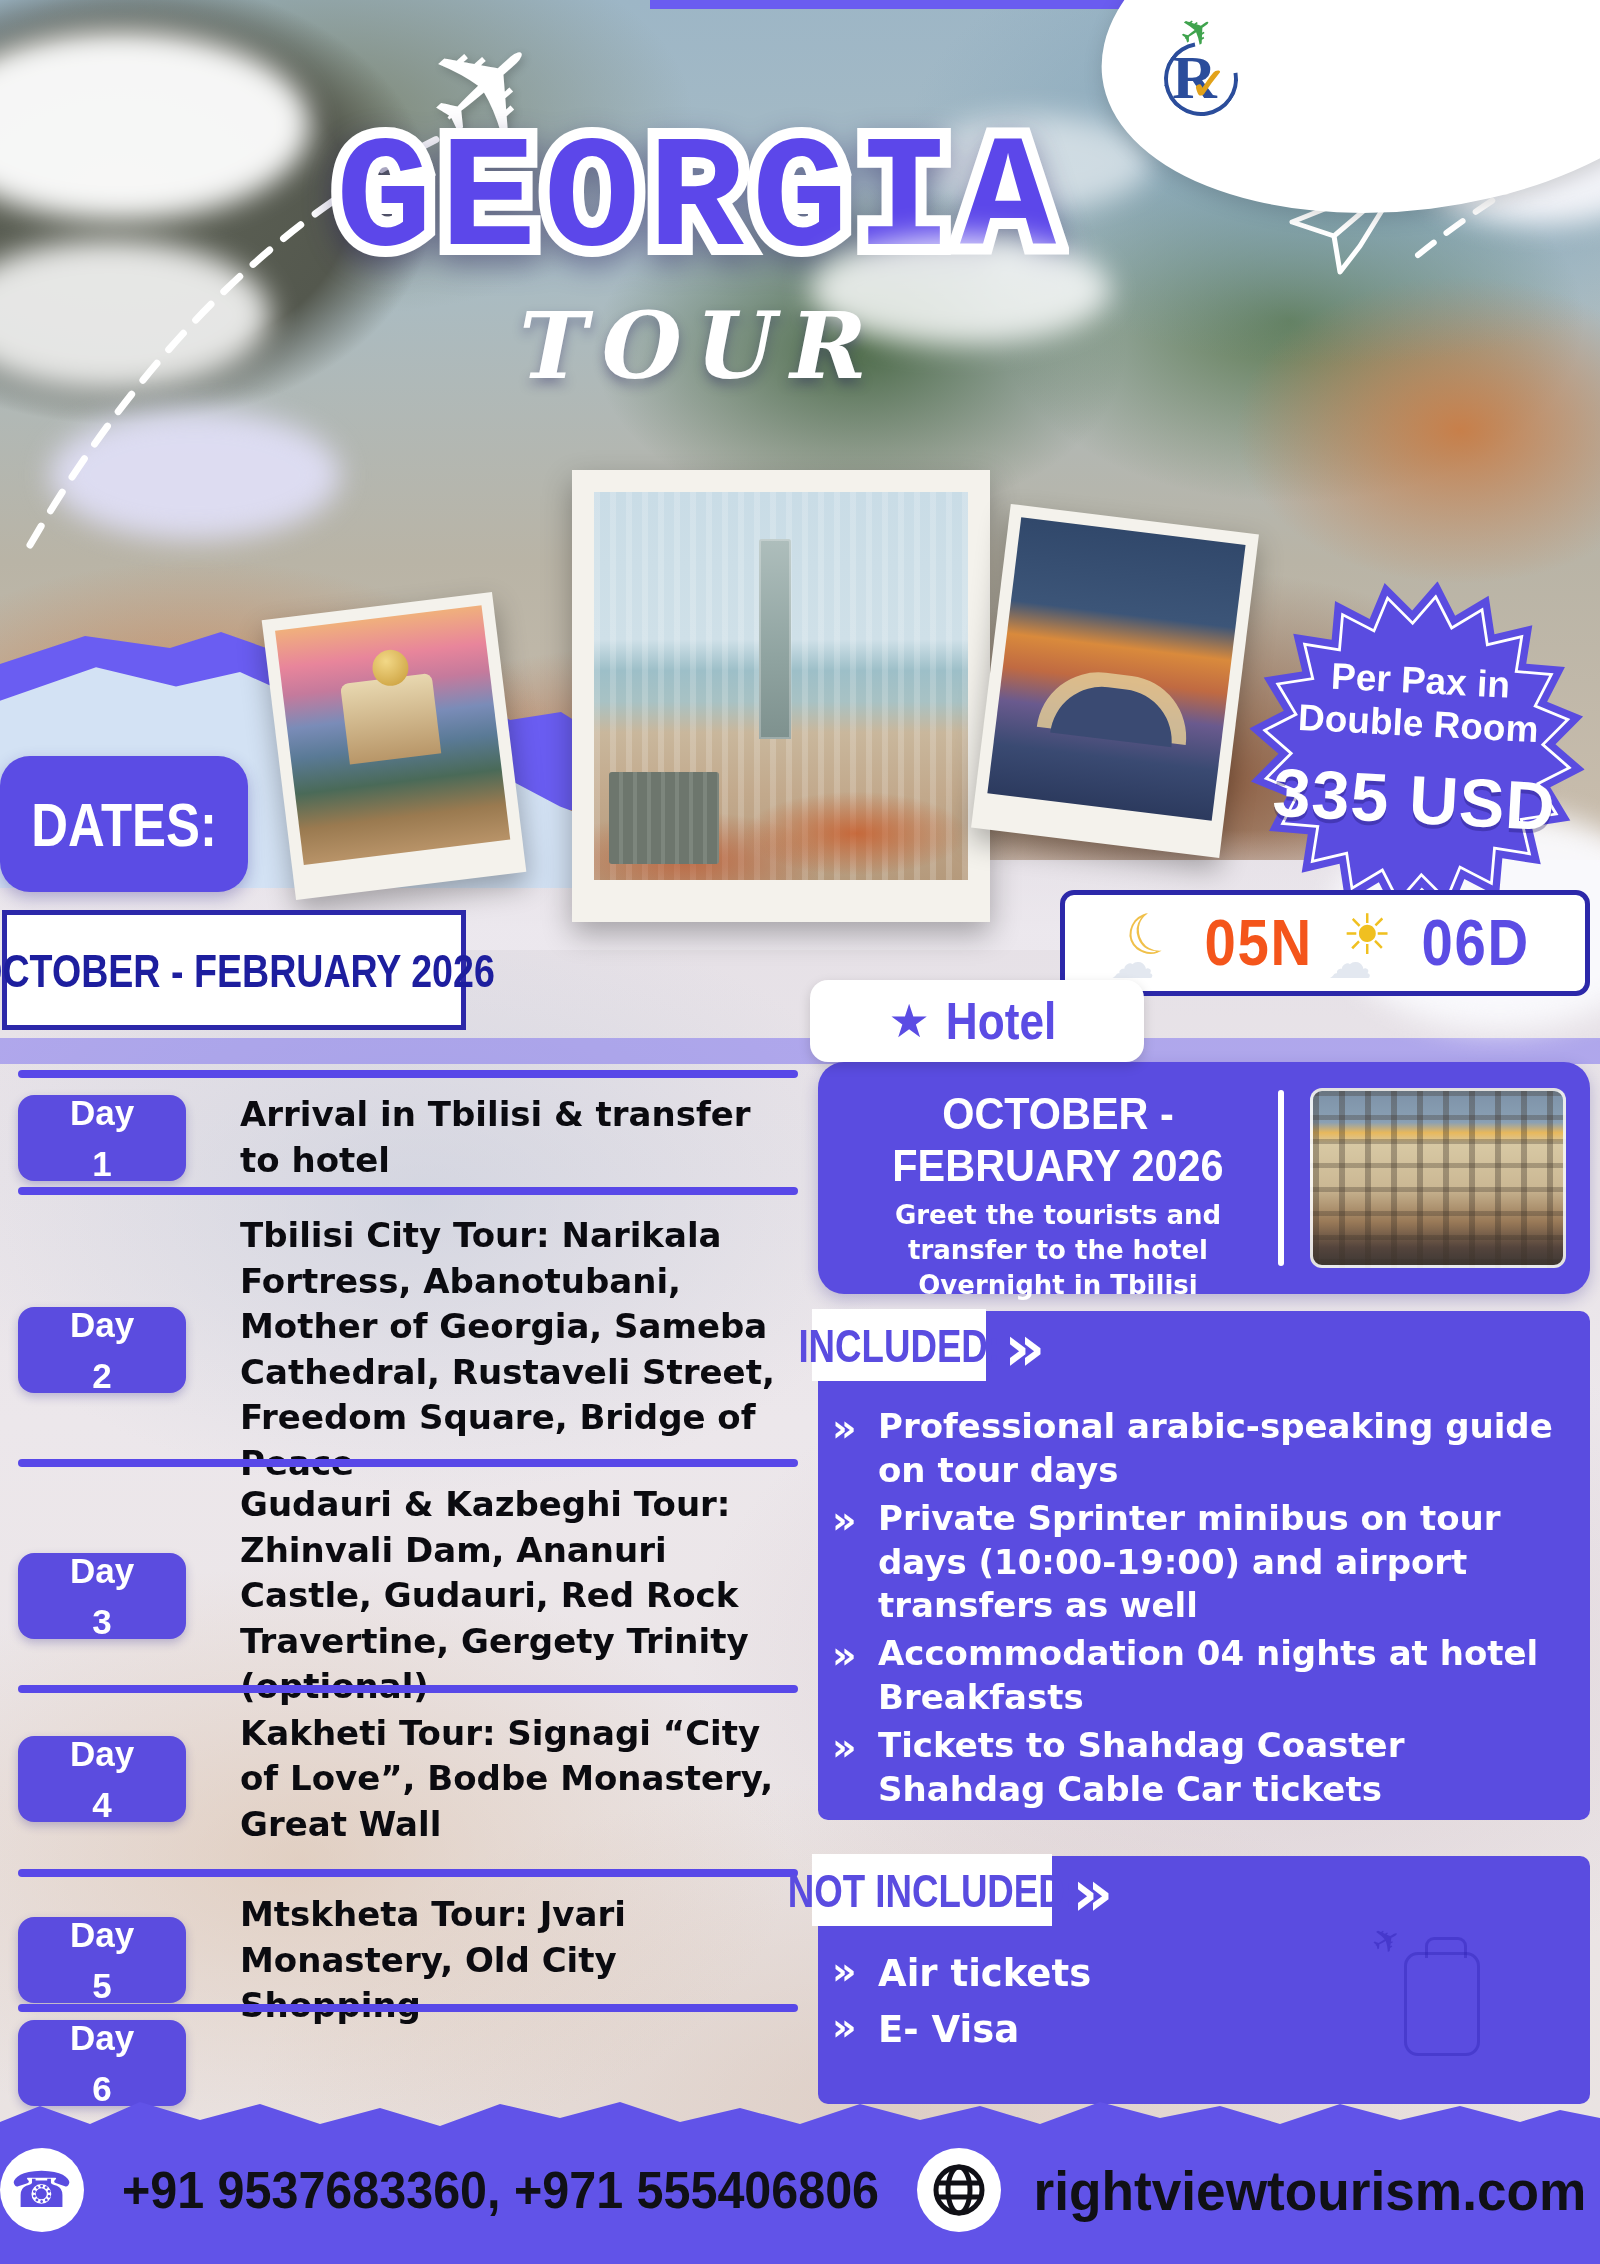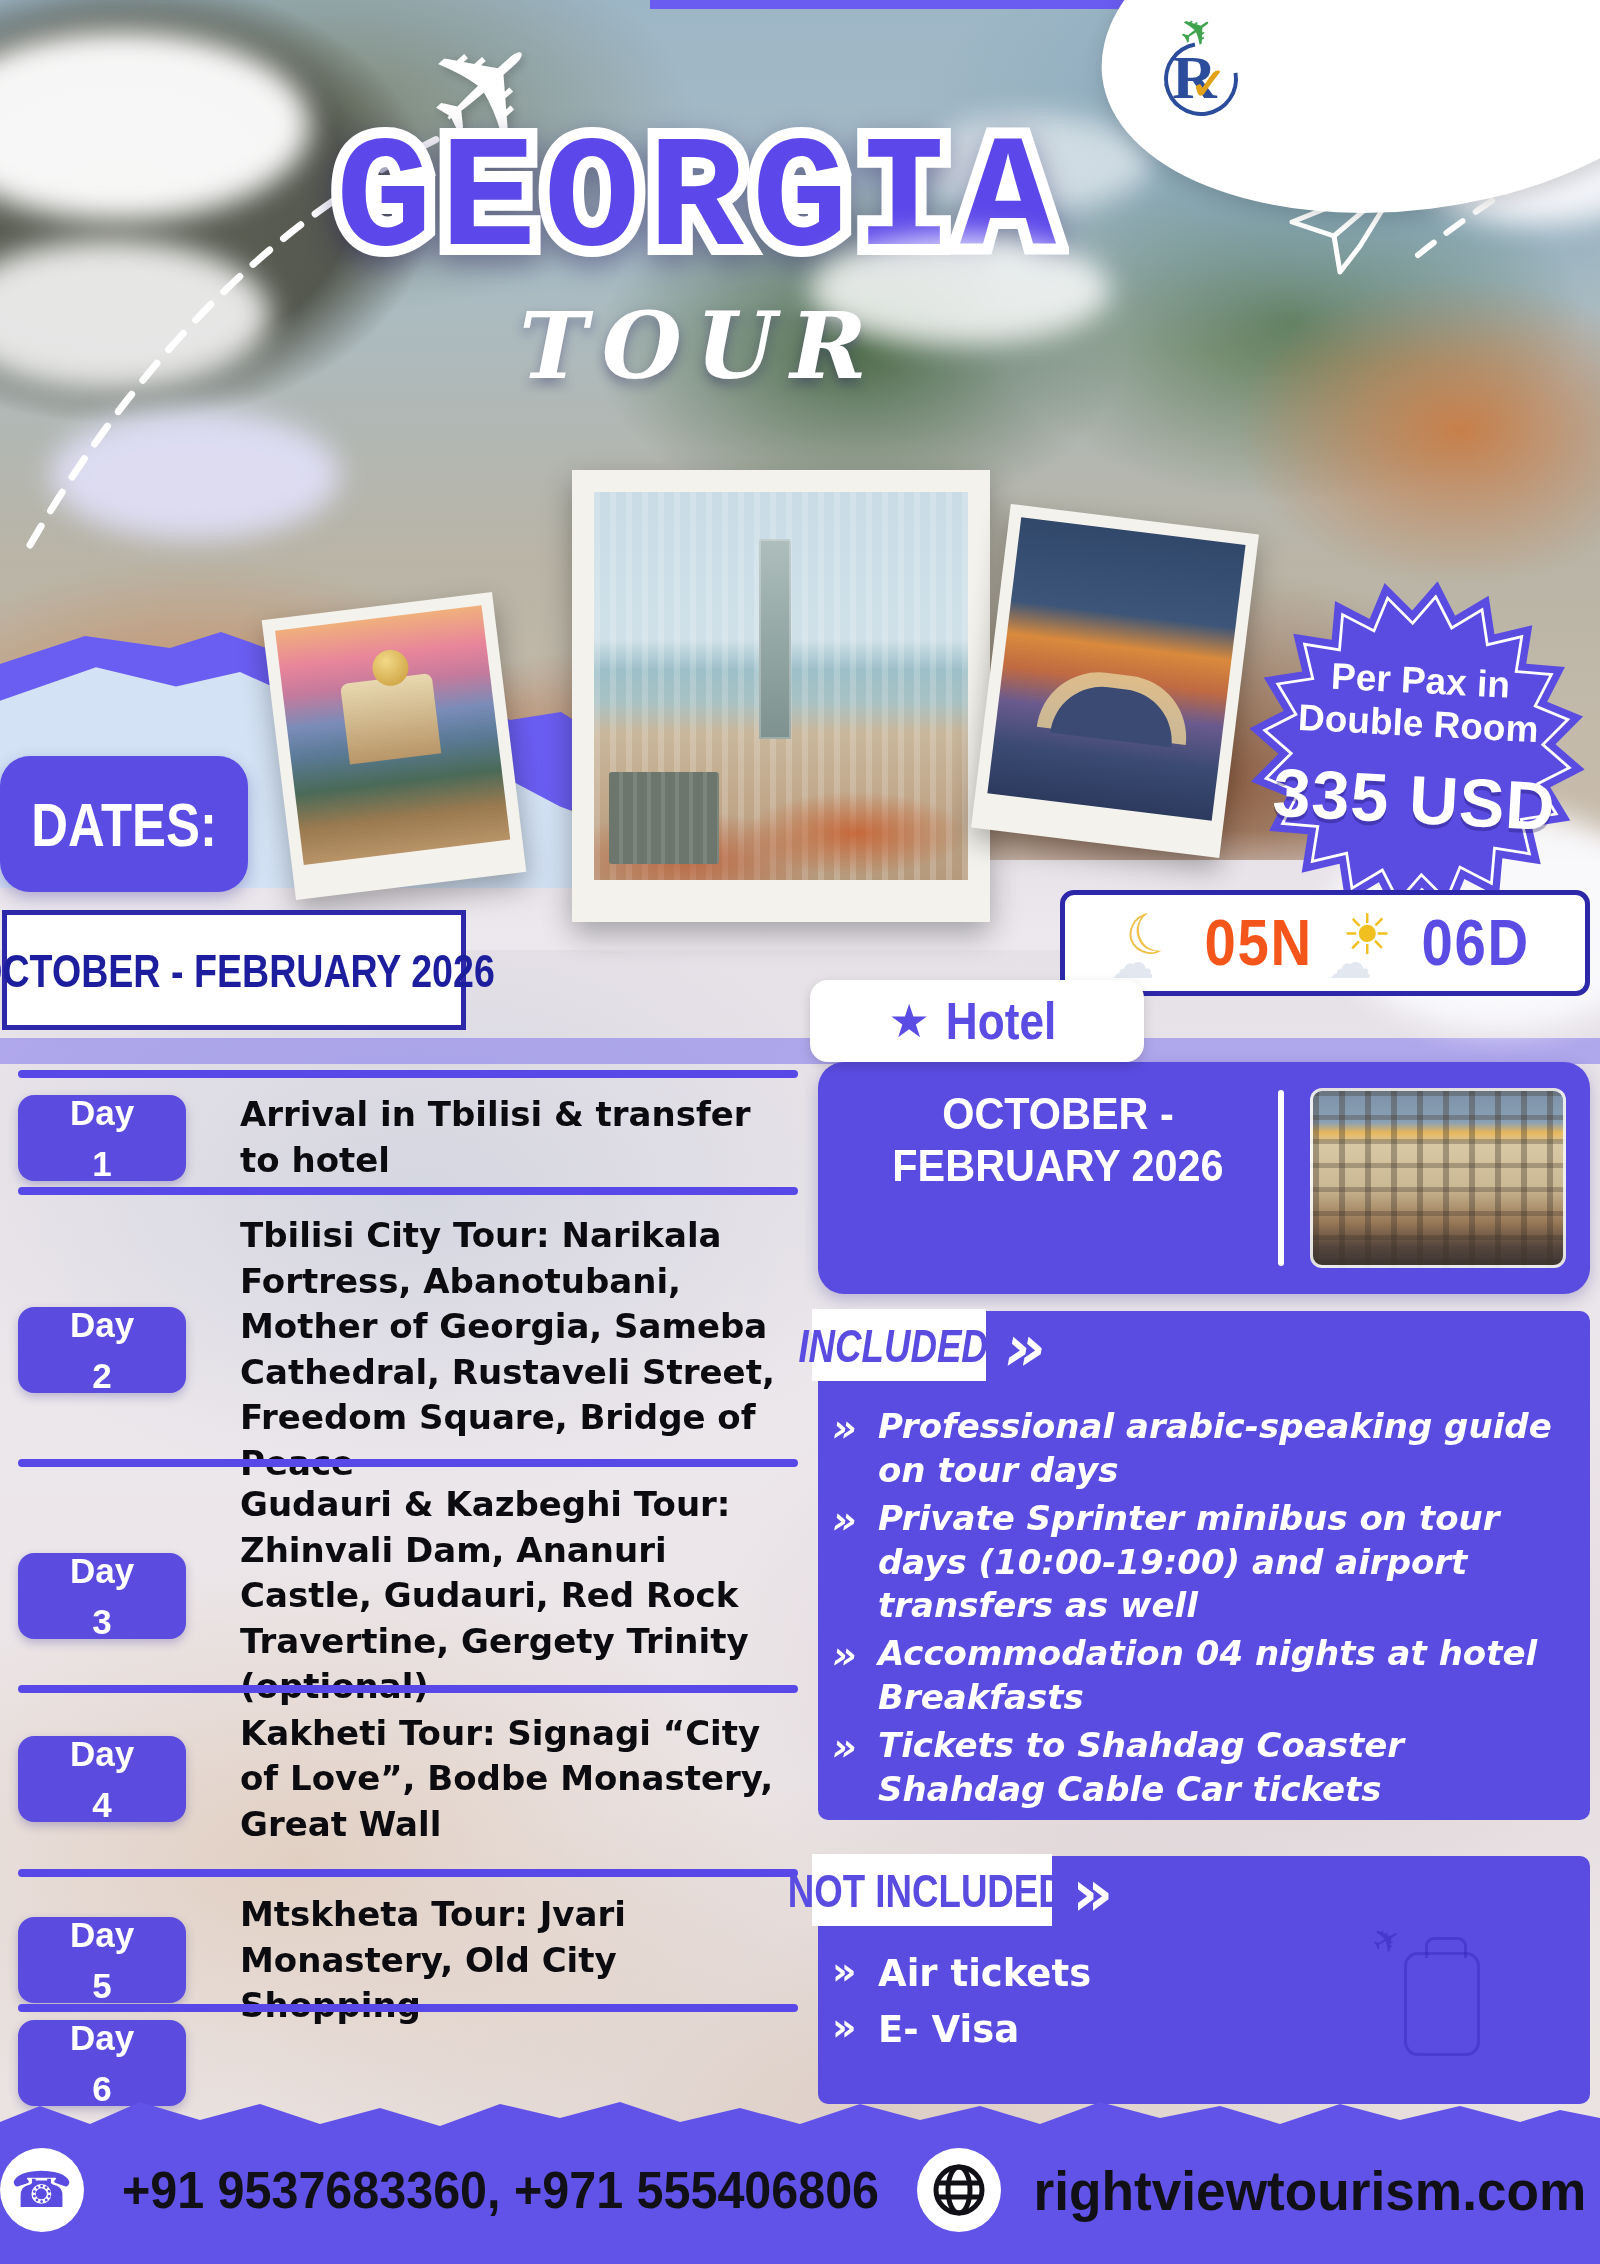--- a/index.html
+++ b/index.html
@@ -172,21 +172,21 @@
   .day-badge { flex:0 0 168px; height:86px; background:#5b4cdf; border-radius:16px; color:#fff;
     display:flex; flex-direction:column; align-items:center; justify-content:space-between; line-height:1.0;
     box-shadow:0 4px 10px rgba(40,30,140,.25); }
   .day-badge .d { font-size:35px; font-weight:900; }
   .day-badge .n { font-size:35px; font-weight:900; }
   .day-text { margin-left:54px; width:560px; font-family:"DejaVu Sans",sans-serif;
     font-size:34px; font-weight:700; color:#0b0b10; line-height:1.34; }
 
   
   .inc-card { position:absolute; left:818px; top:1311px; width:772px; height:509px; background:#5a4ce0;
-    border-radius:10px; z-index:3;font-style:italic; }
+    border-radius:10px; z-index:3; }
   .ninc-card { position:absolute; left:818px; top:1856px; width:772px; height:248px; background:#5a4ce0;
     border-radius:10px; z-index:3; }
   .sec-tag { position:absolute; left:-6px; top:-2px; height:72px; background:#fff;
     display:flex; align-items:center; justify-content:center; }
   .sec-tag span { font-size:47px; font-weight:900; color:#5a4ce0; white-space:nowrap; transform:scaleX(.78); }
   .tag-arrow { position:absolute; top:0px; font-size:64px; font-weight:900; color:#fff;
     font-family:"DejaVu Sans",sans-serif; }
   .blist { position:absolute; left:14px; right:10px; }
   .blist li { display:flex; margin-bottom:4px; list-style:none; }
   .blist .ar { flex:0 0 46px; font-size:38px; font-weight:900; color:#fff; line-height:1.25;
@@ -307,20 +307,21 @@
     </span>
     <span class="dur-d">06D</span>
   </div>
 
   <div class="hotel-tag">
     <span class="st">★</span>
     <span class="tx">Hotel</span>
   </div>
   <div class="hotel-card">
     <div class="hotel-dates">OCTOBER - FEBRUARY 2026</div>
+    <div class="hotel-desc">Greet the tourists and transfer to the hotel Overnight in Tbilisi</div>
     <div class="hotel-div"></div>
     <div class="hotel-photo"></div>
   </div>
 
   <div class="divider" style="top:1070px"></div>
   <div class="day-row" style="top:1092px; min-height:86px">
     <div class="day-badge">
         <span class="d">Day</span>
         <span class="n">1</span>
       </div>

